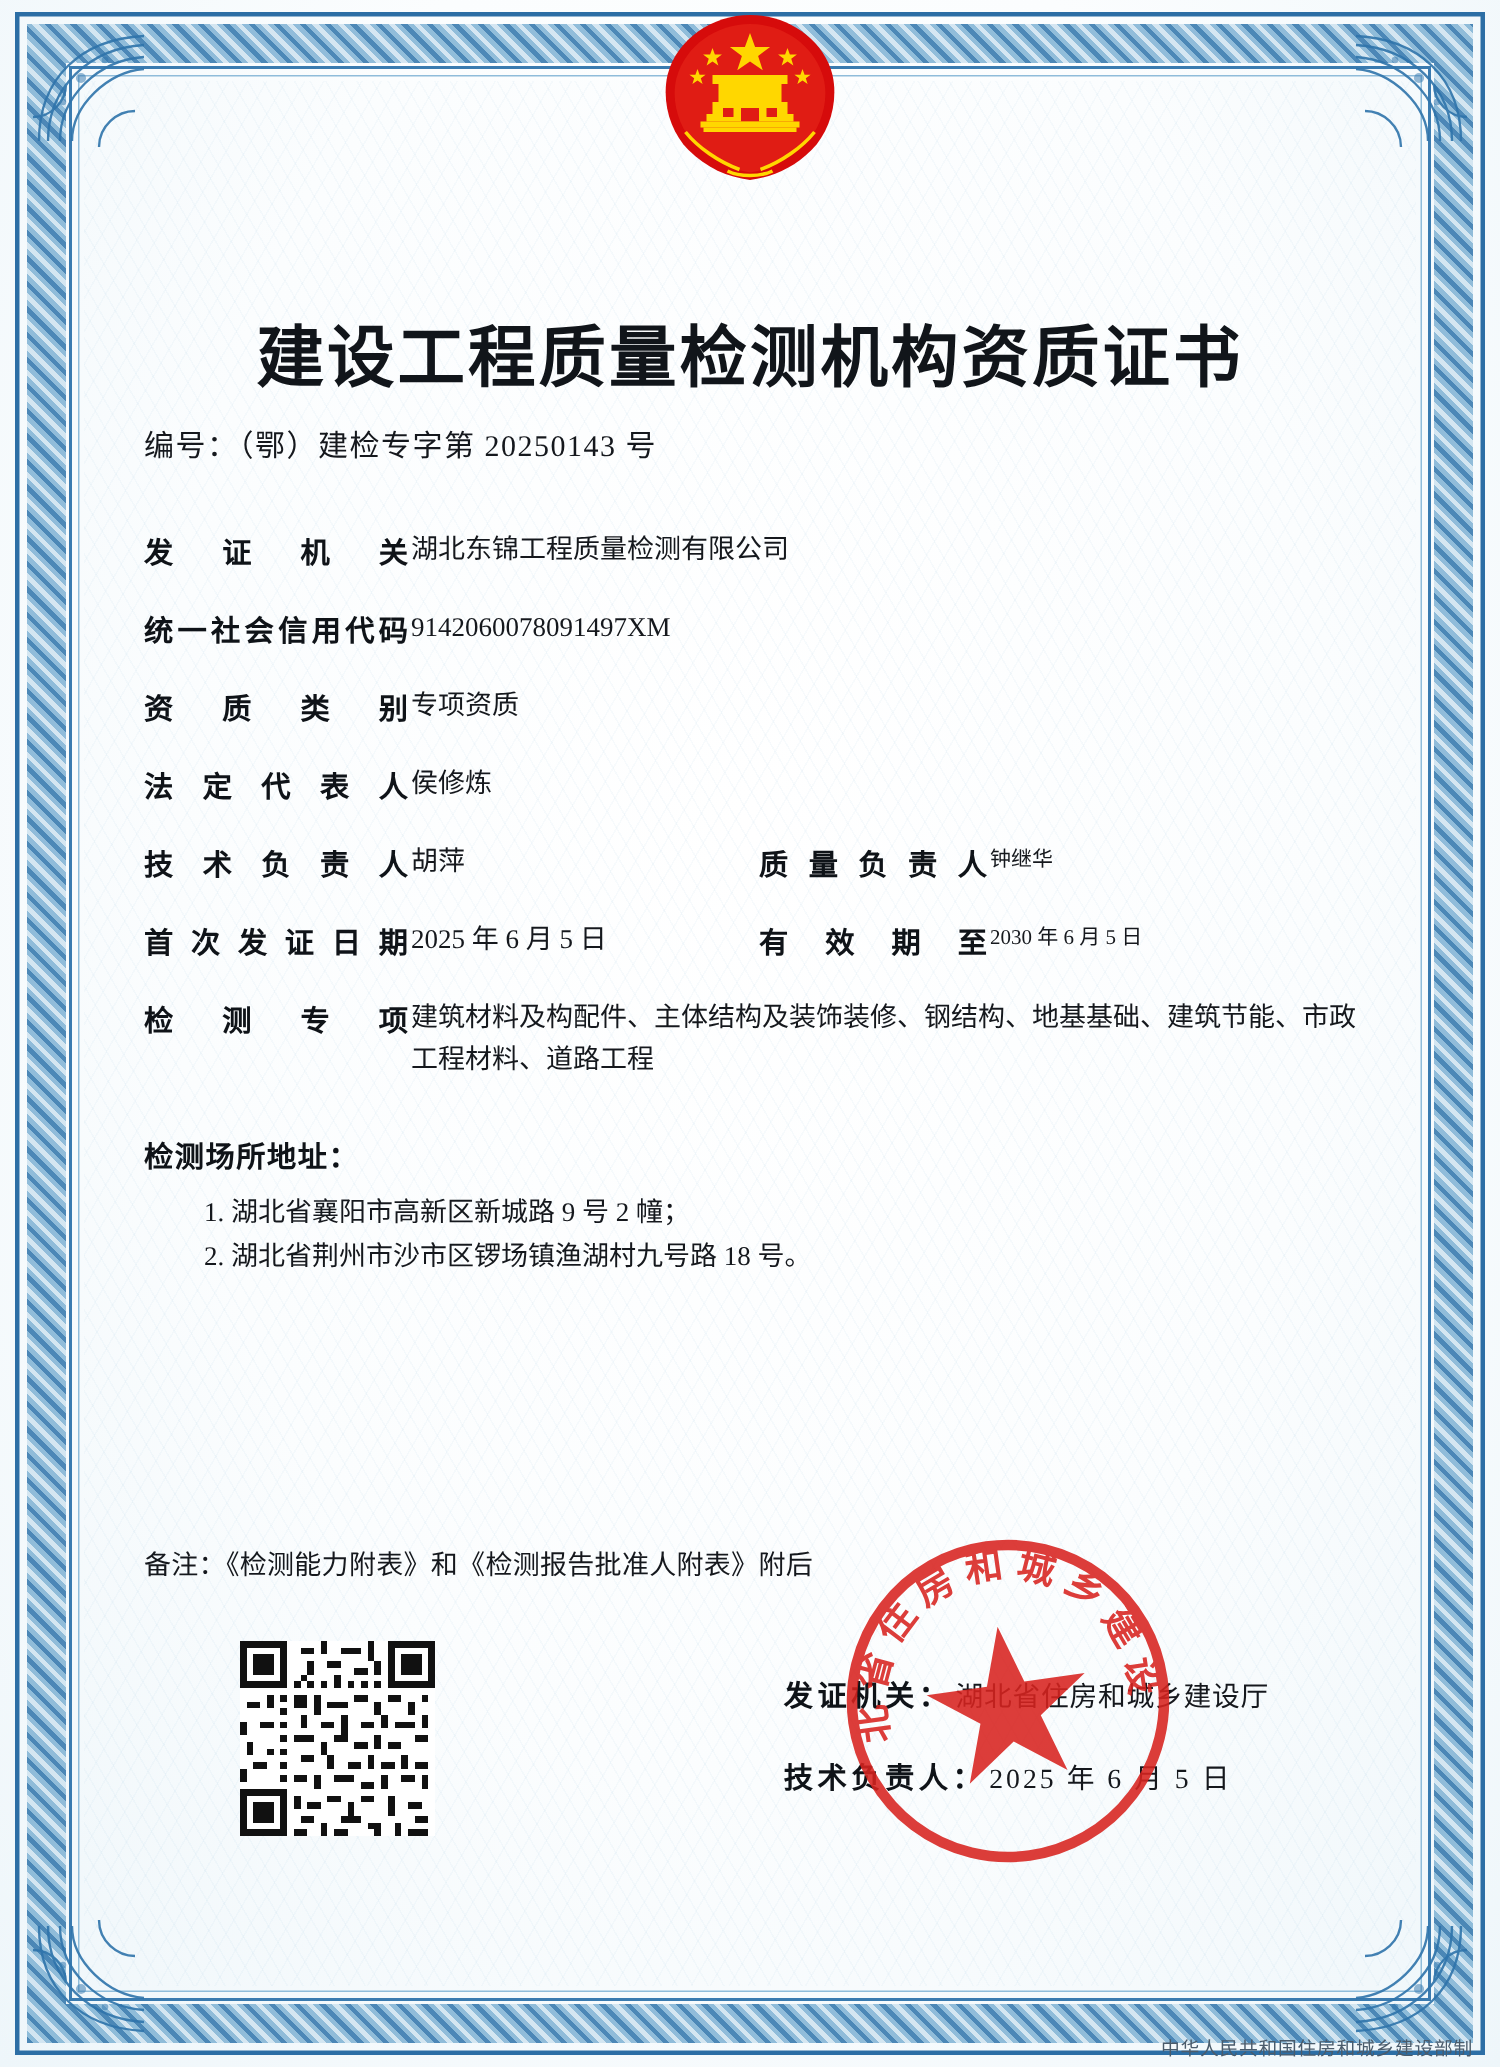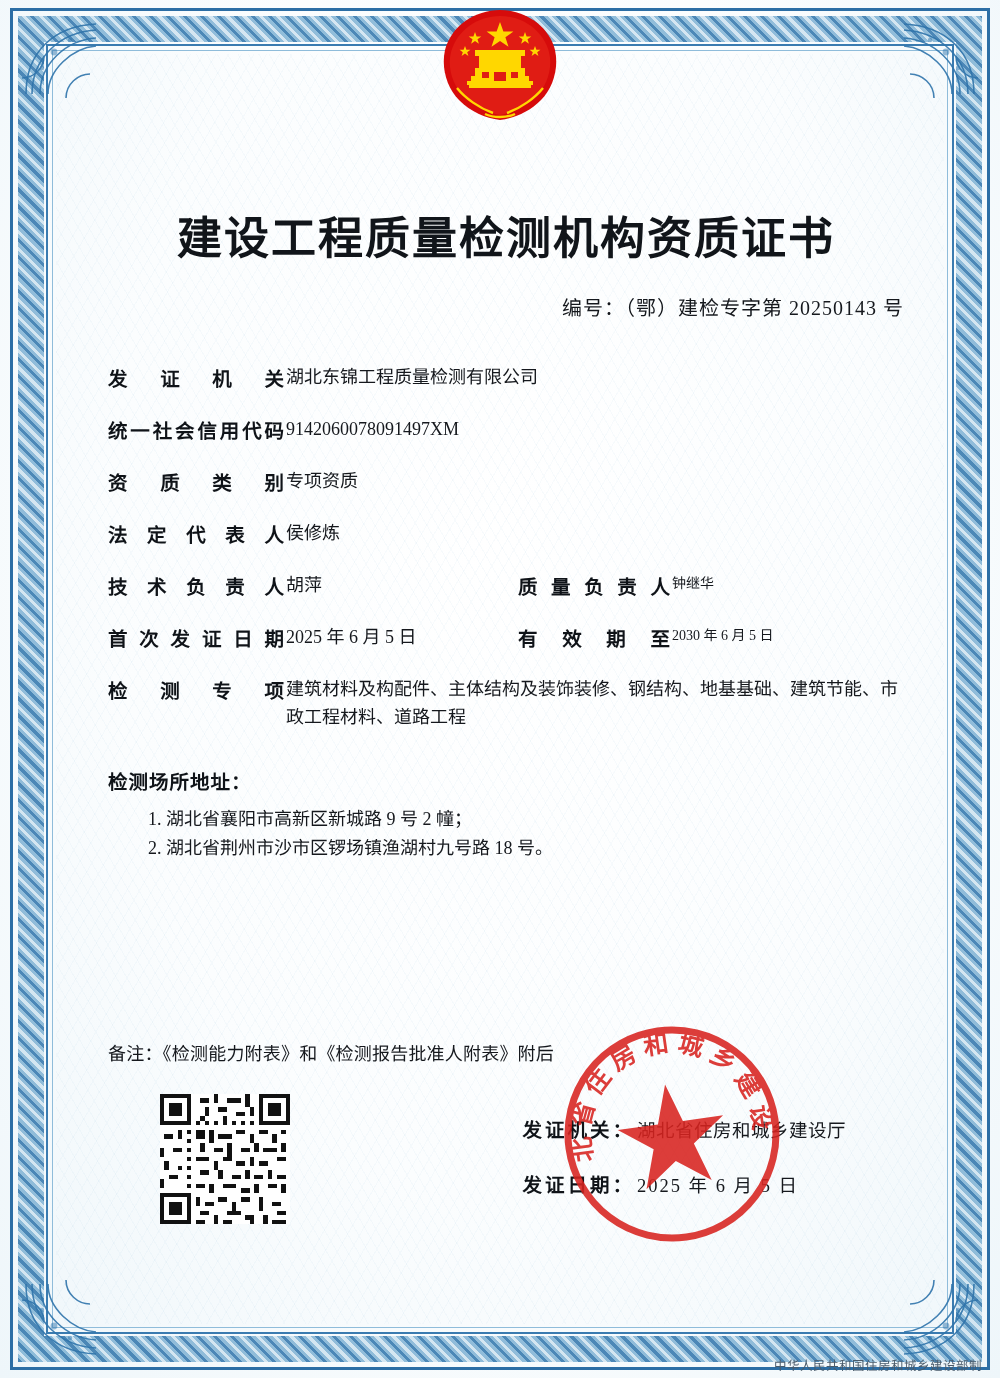--- a/index.html
+++ b/index.html
@@ -86,39 +86,39 @@
     left: 50%;
     top: 6px;
     transform: translateX(-50%);
     width: 130px;
     height: 122px;
   }
 
   
   .content {
     position: absolute;
-    left: 108px;
+    left: 96px;
     right: 96px;
     top: 160px;
   }
   .title {
     text-align: center;
     font-family: "DejaVu Serif", "Liberation Serif", serif;
     font-weight: 700;
     font-size: 45px;
     letter-spacing: 2px;
     color: #11151a;
     margin: 52px 0 0 0;
     line-height: 1.2;
   }
   .serial {
-    text-align: right;
+    text-align: left;
     font-size: 20px;
     color: #15181d;
-    margin-top: 26px;
+    margin-top: 15px;
     letter-spacing: 1px;
   }
 
   .fields {
     margin-top: 42px;
     font-size: 18.5px;
     color: #14171c;
   }
   .row {
     display: flex;
@@ -528,21 +528,21 @@
           <rect x="25" y="28" width="3" height="1"></rect>
       </g>
     </svg>
 
     <div class="issuer-block">
       <div class="issuer-row">
         <span class="issuer-label">发证机关：</span>
         <span class="issuer-value">湖北省住房和城乡建设厅</span>
       </div>
       <div class="issuer-row">
-        <span class="issuer-label">发证日期：</span>
+        <span class="issuer-label">技术负责人：</span>
         <span class="issuer-value date-value">2025 年  6 月  5 日</span>
       </div>
     </div>
   </div>
 
   <svg class="seal" viewBox="0 0 232 232">
     <g transform="rotate(-8 116 116)">
       <circle cx="116" cy="116" r="104" fill="none" stroke="#d8231f" stroke-width="7"></circle>
       <polygon fill="#d8231f" points="116,66 128.6,104.6 169.2,104.6 136.3,128.5 148.9,167.1 116,143.2 83.1,167.1 95.7,128.5 62.8,104.6 103.4,104.6"></polygon>
       <path id="sealArc" d="M116,116 m-82,0 a82,82 0 1,1 164,0" fill="none"></path>

